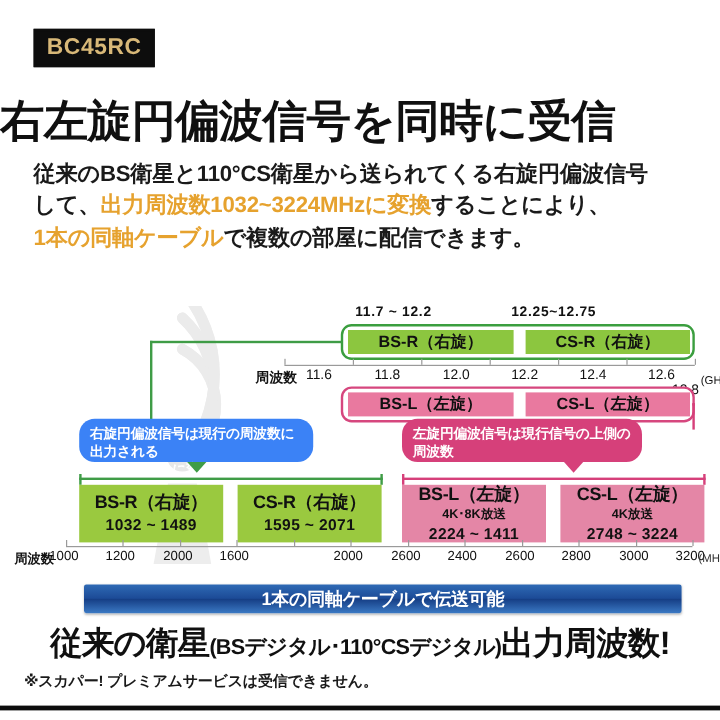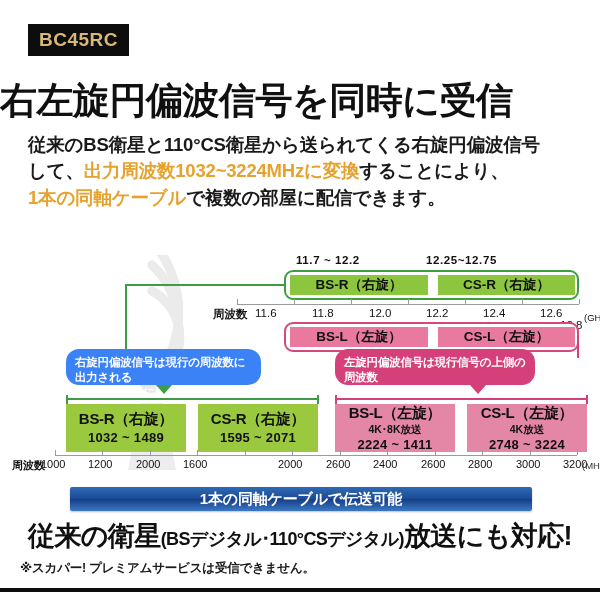--- a/index.html
+++ b/index.html
@@ -120,21 +120,21 @@
 
   
   .baxis{position:absolute;left:0;top:203px;width:600px;height:18px;}
   .baxis .bline{position:absolute;left:55px;top:0px;width:522px;height:1px;background:#9a9a9a;}
   .baxis span{position:absolute;top:3px;font-size:11px;color:#111;white-space:nowrap;}
   .baxis .axis-name{font-weight:bold;font-size:11px;}
   .baxis .axis-unit{font-size:9px;color:#333;}
 
   
   .bluebar{
-    position:absolute;left:70px;top:487px;width:462px;height:24px;
+    position:absolute;left:70px;top:487px;width:498px;height:24px;
     background:linear-gradient(180deg,#2f6ab5 0%,#1c4b97 48%,#163f86 52%,#3b79c4 100%);
     border-radius:2px;
     display:flex;align-items:center;justify-content:center;
     color:#fff;font-size:15px;font-weight:bold;letter-spacing:-0.2px;
     box-shadow:0 1px 2px rgba(0,0,0,.25);
   }
 
   
   .footer{position:absolute;left:0;top:518px;width:600px;}
   .foot-main{
@@ -294,19 +294,19 @@
       <span style="left:516px;">3000</span>
       <span style="left:563px;">3200</span>
       <span class="axis-unit" style="left:582px;top:5px;">(MHz)</span>
     </div>
   </div>
 
   <div class="bluebar">1本の同軸ケーブルで伝送可能</div>
 
   <div class="footer">
     <div class="foot-main">
-      <span>従来の衛星</span><span class="small">(BSデジタル･110°CSデジタル)</span><span>放送にも対応!</span>
+      <span>従来の衛星</span><span class="small">(BSデジタル･110°CSデジタル)</span><span>出力周波数!</span>
     </div>
     <div class="foot-note">※スカパー! プレミアムサービスは受信できません。</div>
   </div>
 
   <div class="bottomrule"></div>
 </div>
 
 </body></html>

